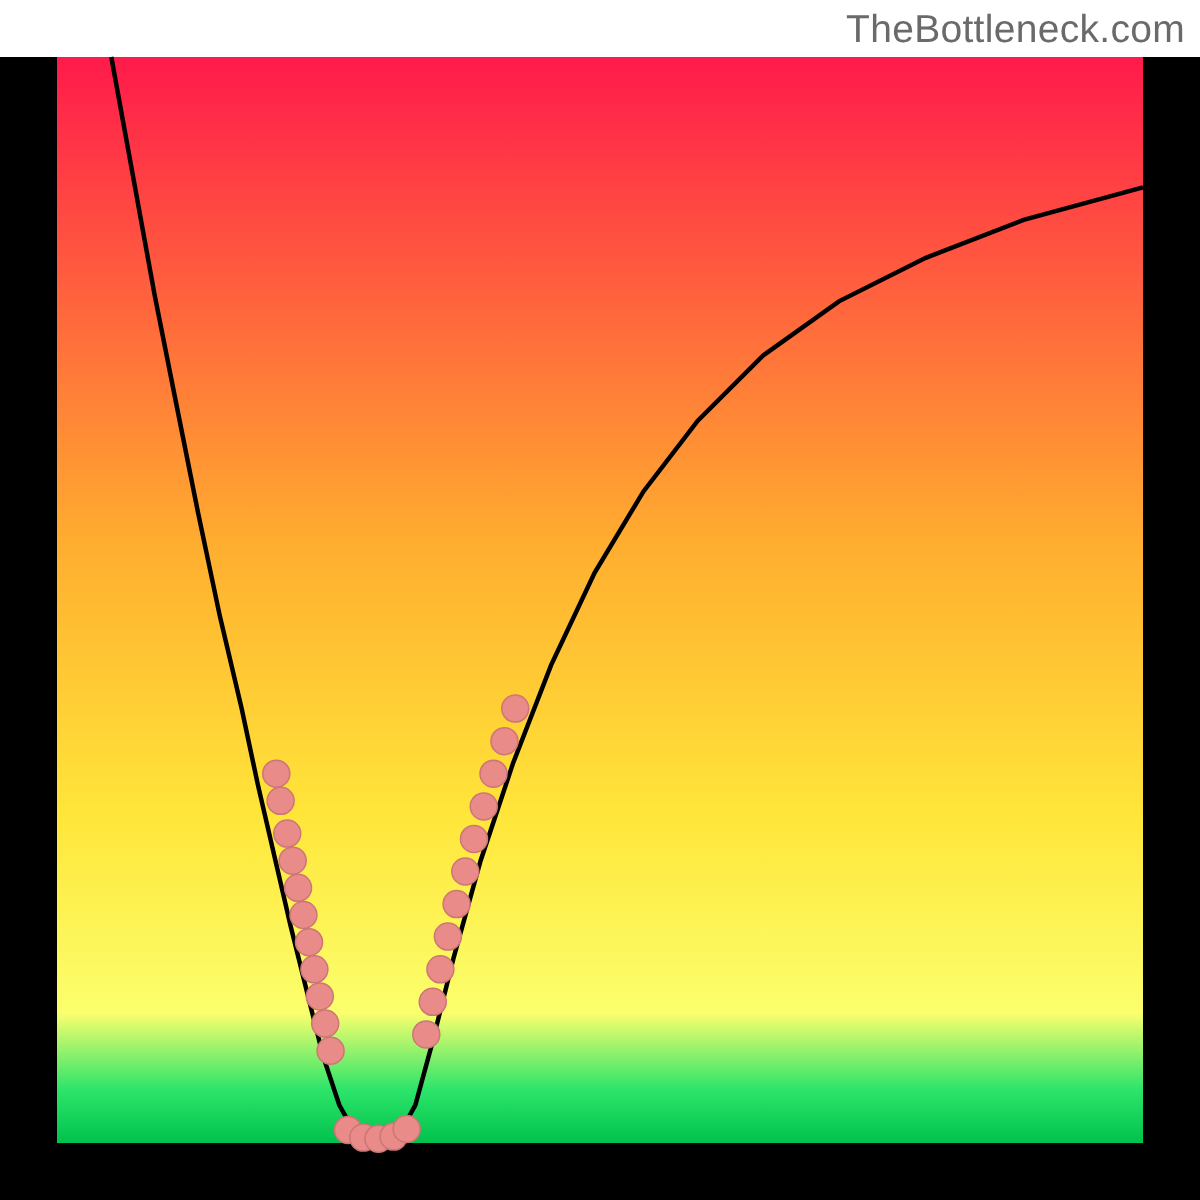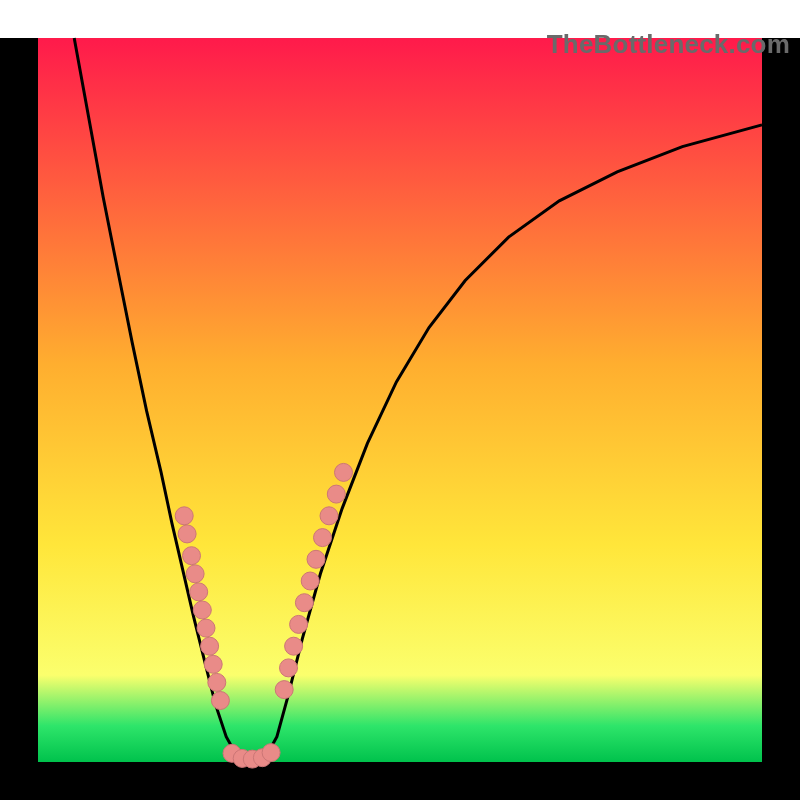--- a/index.html
+++ b/index.html
@@ -15,24 +15,23 @@
     width: 800px;
     height: 800px;
   }
   .watermark {
     position: absolute;
     top: 4px;
     right: 10px;
     font-family: Arial, Helvetica, sans-serif;
     font-size: 26px;
     color: #6a6a6a;
-    font-weight: 700;
+    font-weight: 400;
     letter-spacing: 0.2px;
     z-index: 30;
-    margin-top: 25px;
   }
   svg {
     position: absolute;
     top: 0;
     left: 0;
   }
 </style>
 </head>
 <body>
 <div class="container">

